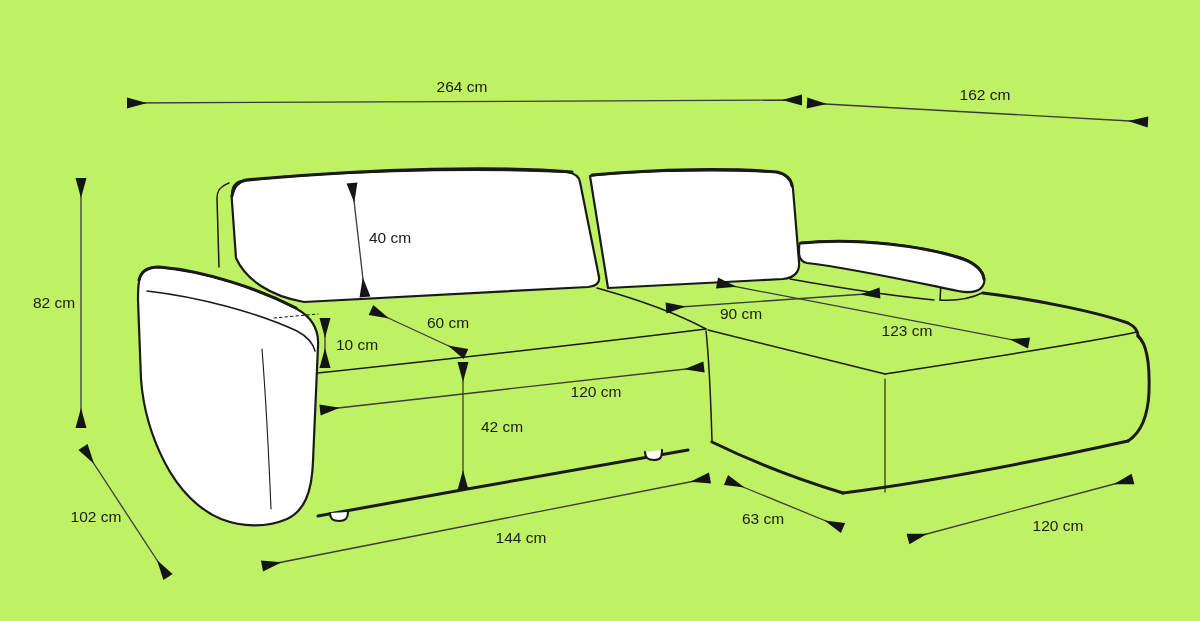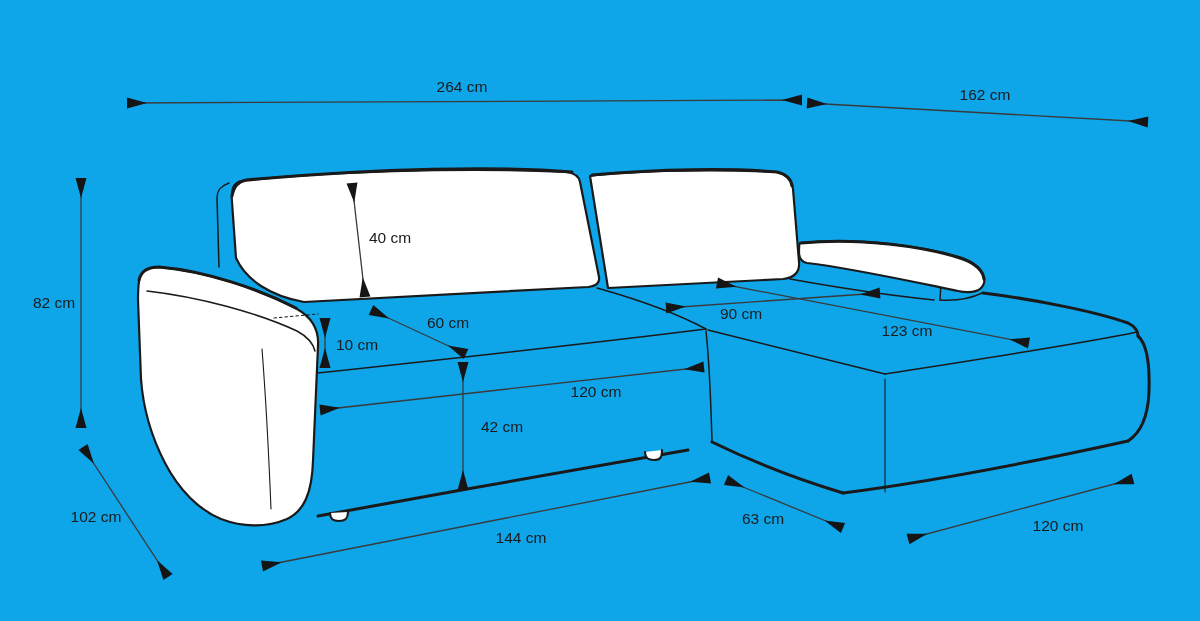--- a/index.html
+++ b/index.html
@@ -5,21 +5,21 @@
   html, body {
     margin: 0;
     padding: 0;
     background: #ffffff;
     font-family: "Liberation Sans", sans-serif;
   }
   .stage {
     position: relative;
     width: 1200px;
     height: 621px;
-    background: #0ea5e9;
+    background: #bef264;
     overflow: hidden;
   }
   svg { display: block; }
   .outline {
     fill: none;
     stroke: #1a1a1a;
     stroke-linecap: round;
     stroke-linejoin: round;
   }
   .filled {

